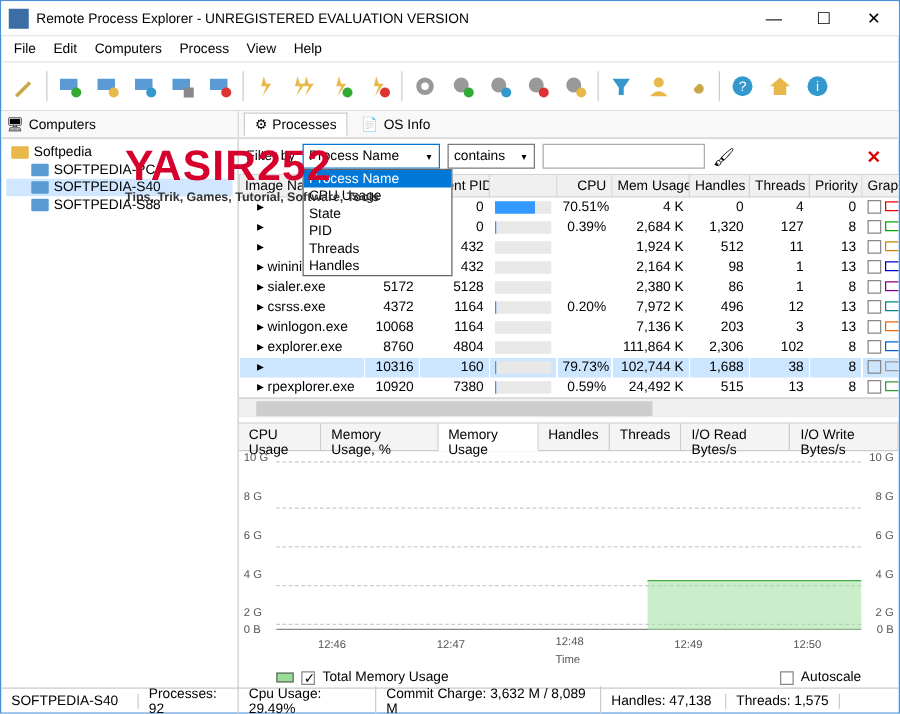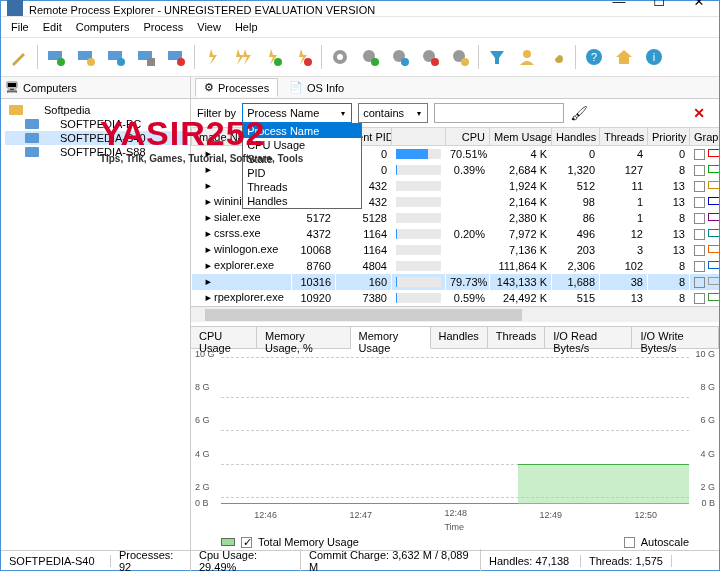--- a/index.html
+++ b/index.html
@@ -1,33 +1,33 @@
 <!DOCTYPE html>
 <html><head>
 <meta charset="utf-8">
 <style>
 * { box-sizing: border-box; margin: 0; padding: 0; font-family: "Segoe UI", Tahoma, sans-serif; font-size: 11px; }
 body { background: #fff; width: 720px; height: 571px; overflow: hidden; position: relative; }
 .window { border: 1px solid #4a90d9; height: 571px; display: flex; flex-direction: column; }
-.titlebar { height: 16px; background: #fff; display: flex; align-items: flex-end; padding: 0 0 0 6px; border-bottom: 1px solid #e5e5e5; }
+.titlebar { height: 28px; background: #fff; display: flex; align-items: center; padding: 0 0 0 6px; border-bottom: 1px solid #e5e5e5; }
 .titlebar .icon { width: 16px; height: 16px; background: #3b6ea5; margin-right: 6px; }
 .titlebar .title { flex: 1; color: #000; }
 .winbtns { display: flex; }
 .winbtn { width: 40px; height: 28px; text-align: center; line-height: 28px; font-size: 13px; }
 .menubar { height: 20px; display: flex; align-items: center; padding: 0 4px; gap: 2px; }
 .menubar span { padding: 2px 6px; }
 .toolbar { height: 40px; display: flex; align-items: center; padding: 2px 4px; gap: 2px; border-top: 1px solid #e5e5e5; border-bottom: 1px solid #ddd; }
 .tbtn { width: 28px; height: 28px; display: flex; align-items: center; justify-content: center; border: 1px solid transparent; }
 .tbtn svg { width: 20px; height: 20px; }
 .sep { width: 1px; height: 24px; background: #ccc; margin: 0 2px; }
 .body { flex: 1; display: flex; overflow: hidden; }
 .leftpane { width: 190px; border-right: 1px solid #ccc; display: flex; flex-direction: column; }
 .panehdr { height: 22px; display: flex; align-items: center; padding: 0 4px; border-bottom: 1px solid #ccc; gap: 4px; background: #f8f8f8; }
 .tree { padding: 4px; flex: 1; }
-.treenode { padding: 1px 0 1px 20px; display: flex; align-items: center; gap: 21px; }
+.treenode { padding: 1px 0 1px 20px; display: flex; align-items: center; gap: 4px; }
 .treenode.root { padding-left: 4px; }
 .treenode.selected { background: #d0e7ff; }
 .treenode .ticon { width: 14px; height: 10px; background: #5b9bd5; border-radius: 1px; }
 .treenode.root .ticon { background: #e8b84a; }
 .rightpane { flex: 1; display: flex; flex-direction: column; overflow: hidden; }
 .tabstrip { height: 22px; display: flex; align-items: center; padding: 0 4px; border-bottom: 1px solid #ccc; gap: 2px; background: #f8f8f8; }
 .tab { padding: 2px 8px; display: flex; align-items: center; gap: 4px; border: 1px solid transparent; }
 .tab.active { background: #fff; border: 1px solid #ccc; border-bottom: 1px solid #fff; }
 .filterbar { height: 28px; display: flex; align-items: center; padding: 2px 6px; gap: 6px; }
 .combo { border: 1px solid #7a7a7a; height: 20px; background: #fff; position: relative; display: flex; align-items: center; padding: 0 16px 0 4px; }
@@ -438,21 +438,21 @@
               <tr class="selected">
                 <td style="padding-left:14px">▸ </td>
                 <td class="num">10316</td>
                 <td class="num">160</td>
                 <td>
                   <div class="bar">
                     <div class="fill" style="width:2%"></div>
                   </div>
                 </td>
                 <td class="num">79.73%</td>
-                <td class="num">143,133 K</td>
+                <td class="num">102,744 K</td>
                 <td class="num">1,688</td>
                 <td class="num">38</td>
                 <td class="num">8</td>
                 <td><span class="chk"></span> <span class="colorbox" style="border-color:#999"></span></td>
               </tr>
               <tr>
                 <td style="padding-left:14px">▸ rpexplorer.exe</td>
                 <td class="num">10920</td>
                 <td class="num">7380</td>
                 <td>

